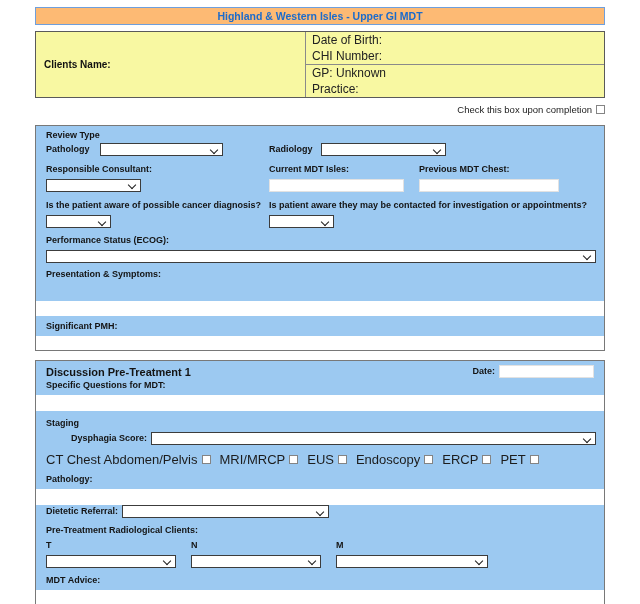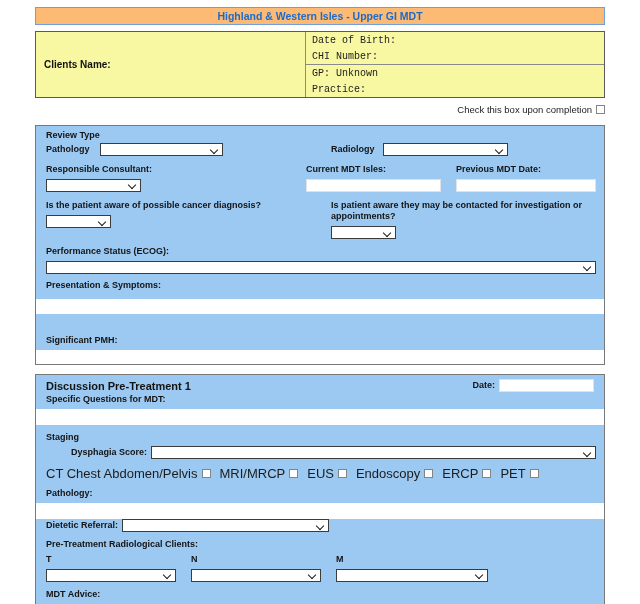--- a/index.html
+++ b/index.html
@@ -16,33 +16,33 @@
   
   .clientbox { margin-top:6px; height:67px; border:1px solid #5a5a5a; background:#f8f8a2;
     display:flex; }
   .client-left { width:270px; border-right:1px solid #8a8a8a; display:flex; align-items:center;
     padding-left:8px; }
   .client-left span { font-weight:bold; font-size:10px; color:#111; }
   .client-right { flex:1; display:flex; flex-direction:column; }
   .client-half { flex:1; display:flex; flex-direction:column; }
   .client-half.top { border-bottom:1px solid #8a8a8a; }
   .client-row { flex:1; display:flex; align-items:center; padding-left:6px;
-    font-size:10px; color:#222;font-family:Liberation Mono, monospace; }
+    font-size:12px; color:#222; }
 
   
   .completion { margin-top:5px; height:13px; display:flex; align-items:center;
     justify-content:flex-end; font-size:9.5px; color:#222; }
 
   
   .section { border:1px solid #787878; background:#9cc9f1; margin-top:9px; width:570px; }
   .lbl { font-size:9px; font-weight:bold; color:#141414; line-height:11px; }
   .pad { padding-left:10px; padding-right:10px; }
   .row { display:flex; align-items:flex-start; }
   .inline { display:flex; align-items:center; }
-  .col-left { width:295px; padding-left:10px; }
+  .col-left { width:233px; padding-left:10px; }
   .col-right { flex:1; padding-left:0; padding-right:8px; }
 
   
   .sel { position:relative; background:#fff; border:1px solid #3c3c3c; height:13px;
     display:inline-block; vertical-align:middle; }
   .sel::after { content:""; position:absolute; right:5px; top:2.5px; width:5px; height:5px;
     border-right:1.5px solid #1c1c1c; border-bottom:1.5px solid #1c1c1c;
     transform:rotate(45deg); }
   .txt { background:#fff; border:1px solid #e2e2e2; height:13px; display:inline-block;
     vertical-align:middle; }
@@ -109,21 +109,21 @@
         <div class="col-left">
           <div class="lbl">Responsible Consultant:</div>
           <span class="sel" style="width:95px; margin-top:1px;"></span>
         </div>
         <div class="col-right row">
           <div style="width:150px;">
             <div class="lbl">Current MDT Isles:</div>
             <input class="txt" type="text" style="width: 135px; margin-top: 1px;">
           </div>
           <div style="flex:1;">
-            <div class="lbl">Previous MDT Date:</div>
+            <div class="lbl">Previous MDT Chest:</div>
             <input class="txt" type="text" style="width: 140px; margin-top: 1px;">
           </div>
         </div>
       </div>
 
       <div class="row" style="margin-top:7px;">
         <div class="col-left">
           <div class="lbl">Is the patient aware of possible cancer diagnosis?</div>
           <span class="sel" style="width:65px; margin-top:2px;"></span>
         </div>
@@ -131,24 +131,24 @@
           <div class="lbl">Is patient aware they may be contacted for investigation or appointments?</div>
           <span class="sel" style="width:65px; margin-top:2px;"></span>
         </div>
       </div>
 
       <div class="pad" style="margin-top:6px;">
         <div class="lbl">Performance Status (ECOG):</div>
         <span class="sel" style="width:550px; margin-top:1px;"></span>
       </div>
 
-      <div class="lbl pad" style="padding-top:5px; padding-bottom:8px;">Presentation &amp; Symptoms:</div>
+      <div class="lbl pad" style="padding-top:5px; padding-bottom:21px;">Presentation &amp; Symptoms:</div>
       <div class="strip" style="height:15px;"></div>
 
-      <div class="lbl pad" style="padding-top:21px; padding-bottom:4px;">Significant PMH:</div>
+      <div class="lbl pad" style="padding-top:5px; padding-bottom:4px;">Significant PMH:</div>
       <div class="strip" style="height:14px;"></div>
     </div>
 
     <div class="section">
       <div class="disc-head">
         <span class="disc-title">Discussion Pre-Treatment 1</span>
         <span class="date-group">
           <span class="lbl">Date:</span>
           <input class="txt" type="text" style="width: 95px;">
         </span>

